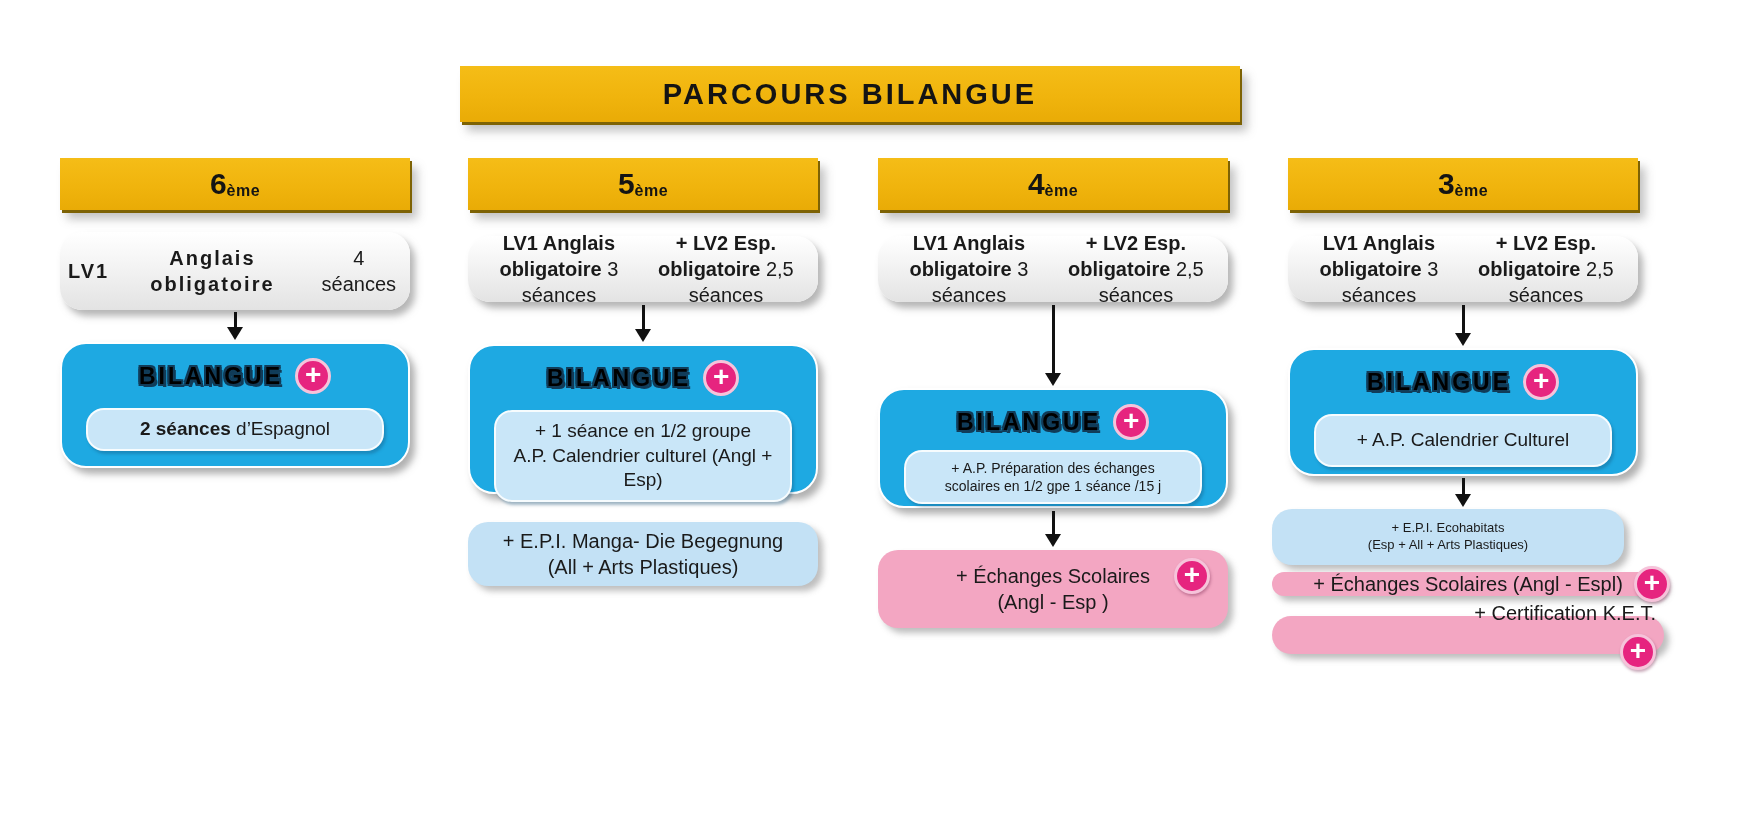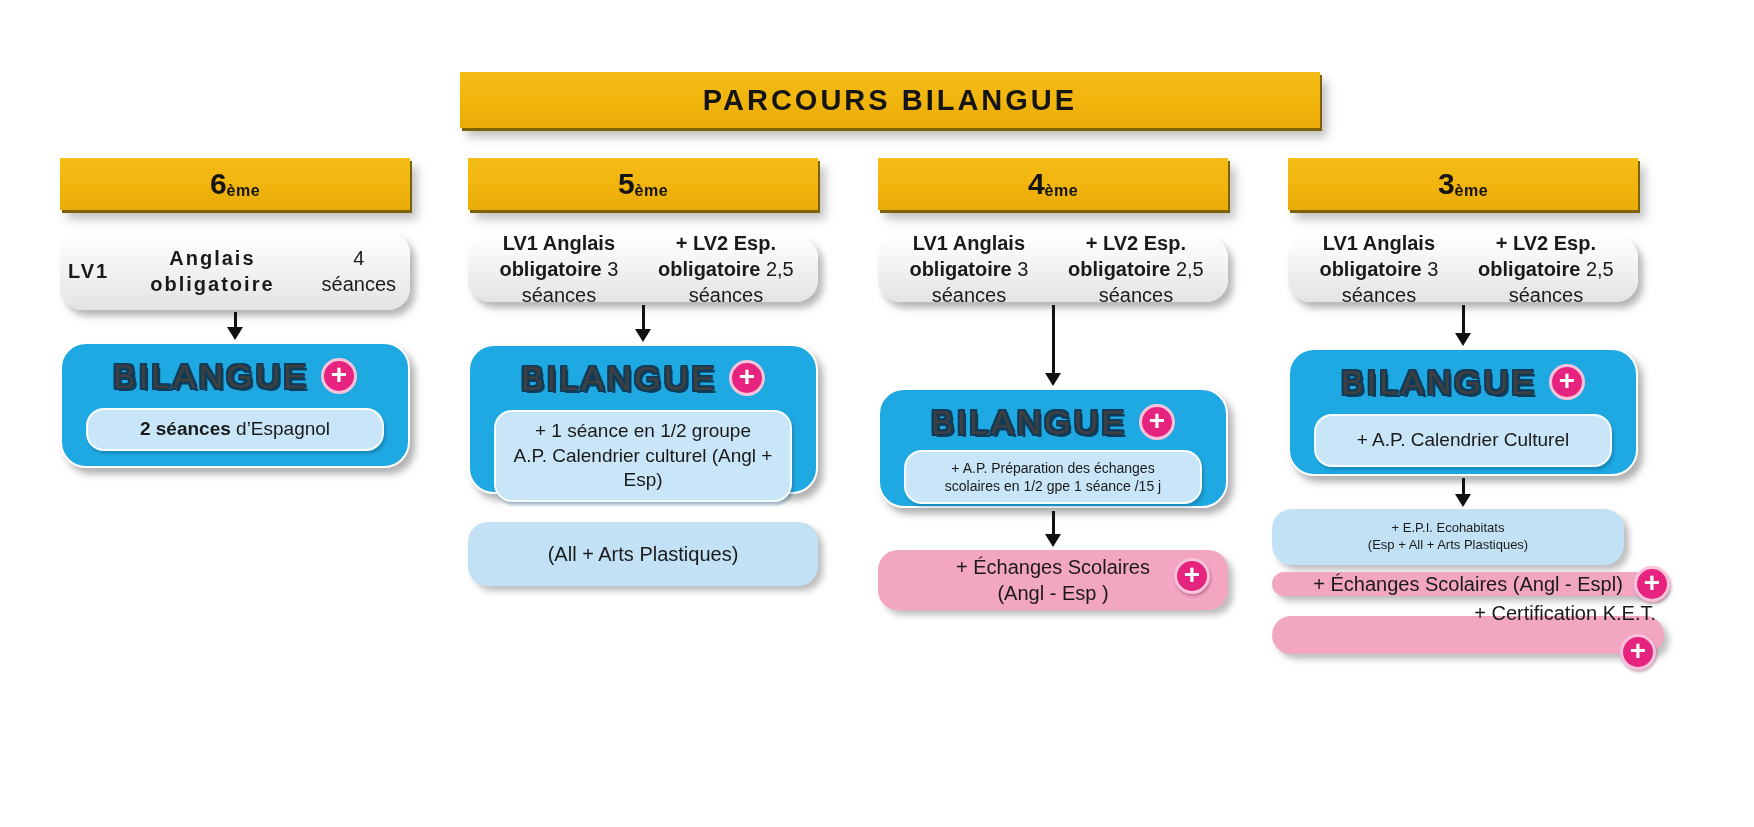--- a/index.html
+++ b/index.html
@@ -71,23 +71,23 @@
   }
   .bil-title {
     display: flex;
     align-items: center;
     justify-content: center;
     gap: 12px;
     height: 44px;
     flex: 0 0 auto;
   }
   .bil-label {
-    color: #404040;
-    font-weight: normal;
-    font-size: 34px;
+    color: #000000;
+    font-weight: bold;
+    font-size: 23px;
     letter-spacing: 3px;
     text-shadow:
       -2px 0 0 #113c59, 2px 0 0 #113c59, 0 -2px 0 #113c59, 0 2px 0 #113c59,
       -2px -2px 0 #113c59, 2px -2px 0 #113c59, -2px 2px 0 #113c59, 3px 3px 0 #113c59;
   }
   .badge {
     width: 36px; height: 36px;
     border-radius: 50%;
     background: #e6247f;
     border: 3px solid #f6c3da;
@@ -143,21 +143,21 @@
     padding: 4px 8px;
   }
   .pink-box .badge, .lightblue-box .badge { box-shadow: 1px 2px 3px rgba(120,40,80,0.4); }
   .row-center { display: flex; flex-direction: column; align-items: flex-end; justify-content: center; gap: 8px; width: 100%; }
 </style>
 </head>
 <body>
 
 <div class="canvas">
 
-  <div class="abs gold title" style="left:460px; top:72px; width:860px; height:56px;">
+  <div class="abs gold title" style="left:460px; top:66px; width:780px; height:56px;">
     <span>PARCOURS BILANGUE</span>
   </div>
 
   <div class="abs gold col-header" style="left:60px; top:158px; width:350px; height:52px;">
     <span>6</span>
       <sup>ème</sup>
   </div>
 
   <div class="abs gray-box" style="left:60px; top:232px; width:350px; height:78px;">
     <div><b class="sp">LV1</b></div>
@@ -200,20 +200,21 @@
       <span class="bil-label">BILANGUE</span>
       <span class="badge">+</span>
     </div>
     <div class="inner-box">
       <div>+ 1 séance en 1/2 groupe</div>
       <div>A.P. Calendrier culturel (Angl + Esp)</div>
     </div>
   </div>
 
   <div class="abs lightblue-box" style="left:468px; top:522px; width:350px; height:64px;">
+    <div>+ E.P.I. Manga- Die Begegnung</div>
     <div>(All + Arts Plastiques)</div>
   </div>
 
   <div class="abs gold col-header" style="left:878px; top:158px; width:350px; height:52px;">
     <span>4</span>
       <sup>ème</sup>
   </div>
 
   <div class="abs gray-box" style="left:878px; top:236px; width:350px; height:66px;">
     <div><b>LV1 Anglais obligatoire</b><span> 3 séances</span></div>
@@ -234,21 +235,21 @@
       <div>+ A.P. Préparation des échanges</div>
       <div>scolaires en 1/2 gpe 1 séance /15 j</div>
     </div>
   </div>
 
   <div class="abs arrow" style="left:1045px; top:511px; height:36px;">
     <div class="shaft"></div>
       <div class="head"></div>
   </div>
 
-  <div class="abs pink-box" style="left:878px; top:550px; width:350px; height:60px;">
+  <div class="abs pink-box" style="left:878px; top:550px; width:350px; height:78px;">
     <div>+ Échanges Scolaires</div>
     <div>(Angl - Esp )</div>
     <span class="badge" style="position:absolute; right:18px; top:8px;">+</span>
   </div>
 
   <div class="abs gold col-header" style="left:1288px; top:158px; width:350px; height:52px;">
     <span>3</span>
       <sup>ème</sup>
   </div>
 

